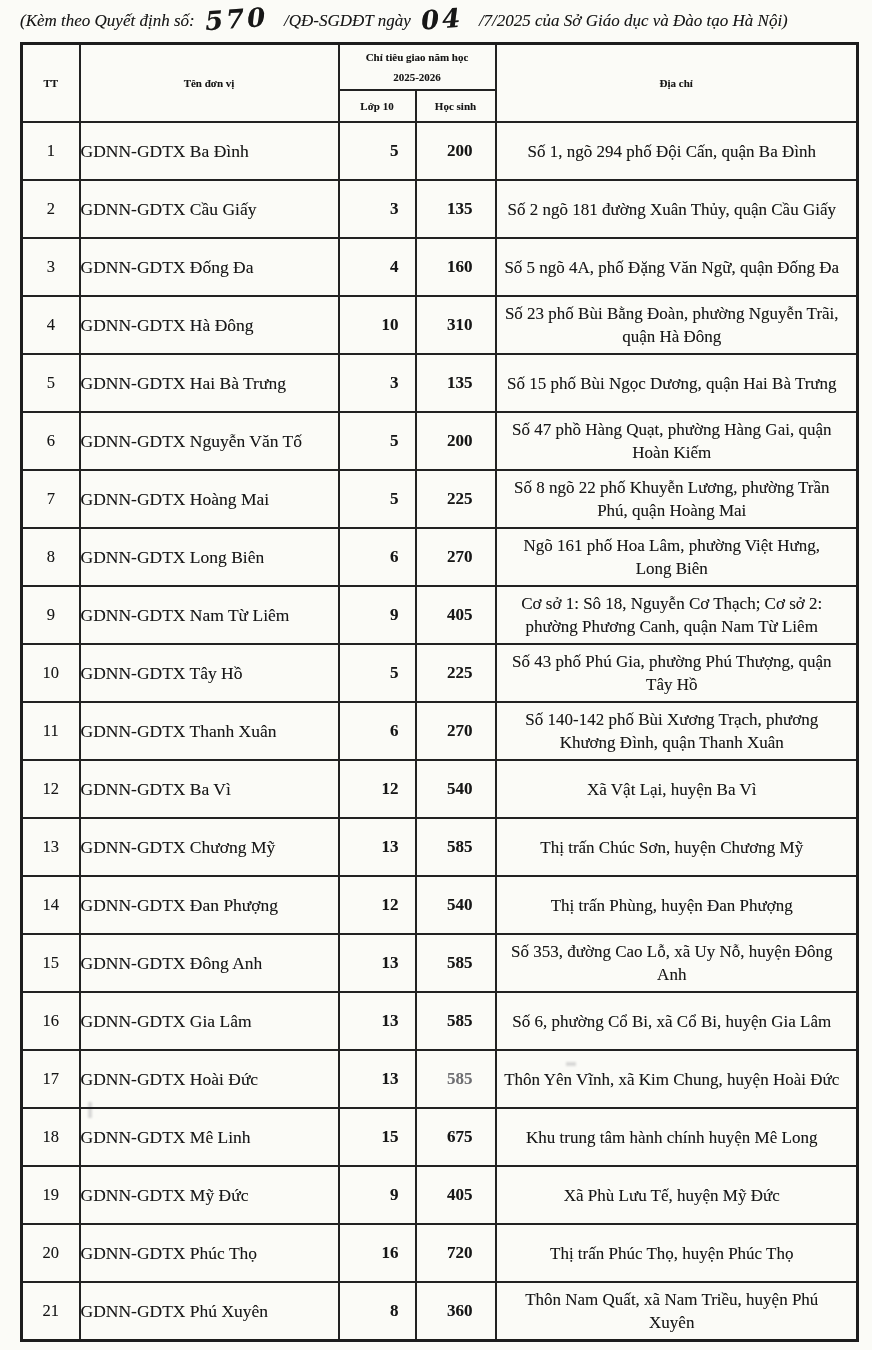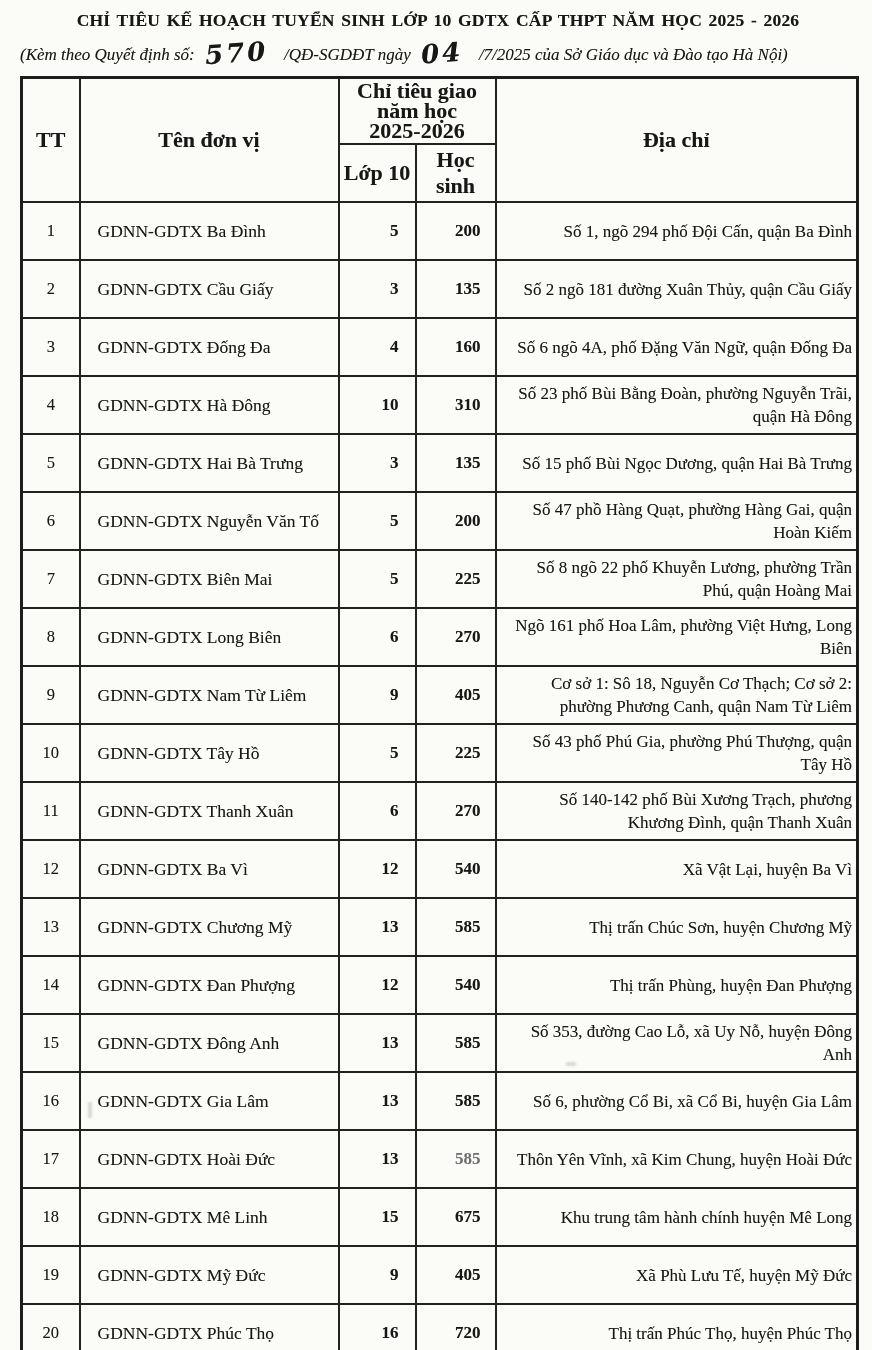--- a/index.html
+++ b/index.html
@@ -29,46 +29,45 @@
   }
   table.quota{
     border-collapse:collapse;table-layout:fixed;width:836px;
     border:3px solid #1d1d1d;
   }
   th,td{
     border:2px solid #222;
     text-shadow:0 0 .4px rgba(25,25,25,.35);
     overflow:hidden;
   }
-  th{font-size:22px;font-weight:bold;text-align:center;padding:2px 2px;margin-left:22px;}
+  th{font-size:11px;font-weight:bold;text-align:center;padding:2px 2px;margin-left:22px;}
   thead tr.group-row th{height:38px;}
   thead tr.sub-row th{height:26px;}
   .group-head div{line-height:20px;}
   tbody td{height:50px;font-size:17px;}
   td.tt{text-align:center;font-size:16.5px;}
-  td.unit{text-align:left;padding-left:17px;font-size:17.5px;}
+  td.unit{text-align:left;padding-left:0;font-size:17.5px;}
   td.num{font-weight:bold;text-align:right;font-size:17px;}
   td.lop10{padding-right:16px;}
-  td.hocsinh{padding-right:14px;}
-  td.addr{text-align:right;padding:3px 4px 3px 7px;line-height:23px;}
+  td.hocsinh{padding-right:22px;}
+  td.addr{text-align:center;padding:3px 16px 3px 7px;line-height:23px;}
   
   tbody tr:nth-child(17) td.hocsinh{
     color:rgba(25,25,35,.42);
     filter:blur(.6px);
   }
   .artifact{position:absolute;background:rgba(40,40,50,.16);filter:blur(1px);}
   .artifact.a1{left:88px;top:1102px;width:4px;height:16px;}
   .artifact.a2{left:566px;top:1062px;width:10px;height:4px;}
 </style>
 </head>
 <body>
 
 <div class="page">
 
-  <h1 class="doc-title">CHỈ TIÊU KẾ HOẠCH TUYỂN SINH LỚP 10 GDTX CẤP THPT NĂM HỌC 2025 - 2026</h1>
 
   <p class="subtitle"><span>(Kèm theo Quyết định số:</span><span class="hand">570</span><span>/QĐ-SGDĐT ngày</span><span class="hand">04</span><span>/7/2025 của Sở Giáo dục và Đào tạo Hà Nội)</span></p>
 
   <table class="quota">
     <colgroup>
       <col style="width:58px">
         <col style="width:259px">
         <col style="width:77px">
         <col style="width:80px">
         <col style="width:362px">
@@ -103,21 +102,21 @@
     <td class="num lop10">3</td>
     <td class="num hocsinh">135</td>
     <td class="addr">Số 2 ngõ 181 đường Xuân Thủy, quận Cầu Giấy</td>
   </tr>
 
   <tr>
     <td class="tt">3</td>
     <td class="unit">GDNN-GDTX Đống Đa</td>
     <td class="num lop10">4</td>
     <td class="num hocsinh">160</td>
-    <td class="addr">Số 6 ngõ 4A, phố Đặng Văn Ngữ, quận Đống Đa</td>
+    <td class="addr">Số 5 ngõ 4A, phố Đặng Văn Ngữ, quận Đống Đa</td>
   </tr>
 
   <tr>
     <td class="tt">4</td>
     <td class="unit">GDNN-GDTX Hà Đông</td>
     <td class="num lop10">10</td>
     <td class="num hocsinh">310</td>
     <td class="addr">Số 23 phố Bùi Bằng Đoàn, phường Nguyễn Trãi, quận Hà Đông</td>
   </tr>
 
@@ -132,21 +131,21 @@
   <tr>
     <td class="tt">6</td>
     <td class="unit">GDNN-GDTX Nguyễn Văn Tố</td>
     <td class="num lop10">5</td>
     <td class="num hocsinh">200</td>
     <td class="addr">Số 47 phồ Hàng Quạt, phường Hàng Gai, quận Hoàn Kiếm</td>
   </tr>
 
   <tr>
     <td class="tt">7</td>
-    <td class="unit">GDNN-GDTX Biên Mai</td>
+    <td class="unit">GDNN-GDTX Hoàng Mai</td>
     <td class="num lop10">5</td>
     <td class="num hocsinh">225</td>
     <td class="addr">Số 8 ngõ 22 phố Khuyễn Lương, phường Trần Phú, quận Hoàng Mai</td>
   </tr>
 
   <tr>
     <td class="tt">8</td>
     <td class="unit">GDNN-GDTX Long Biên</td>
     <td class="num lop10">6</td>
     <td class="num hocsinh">270</td>

